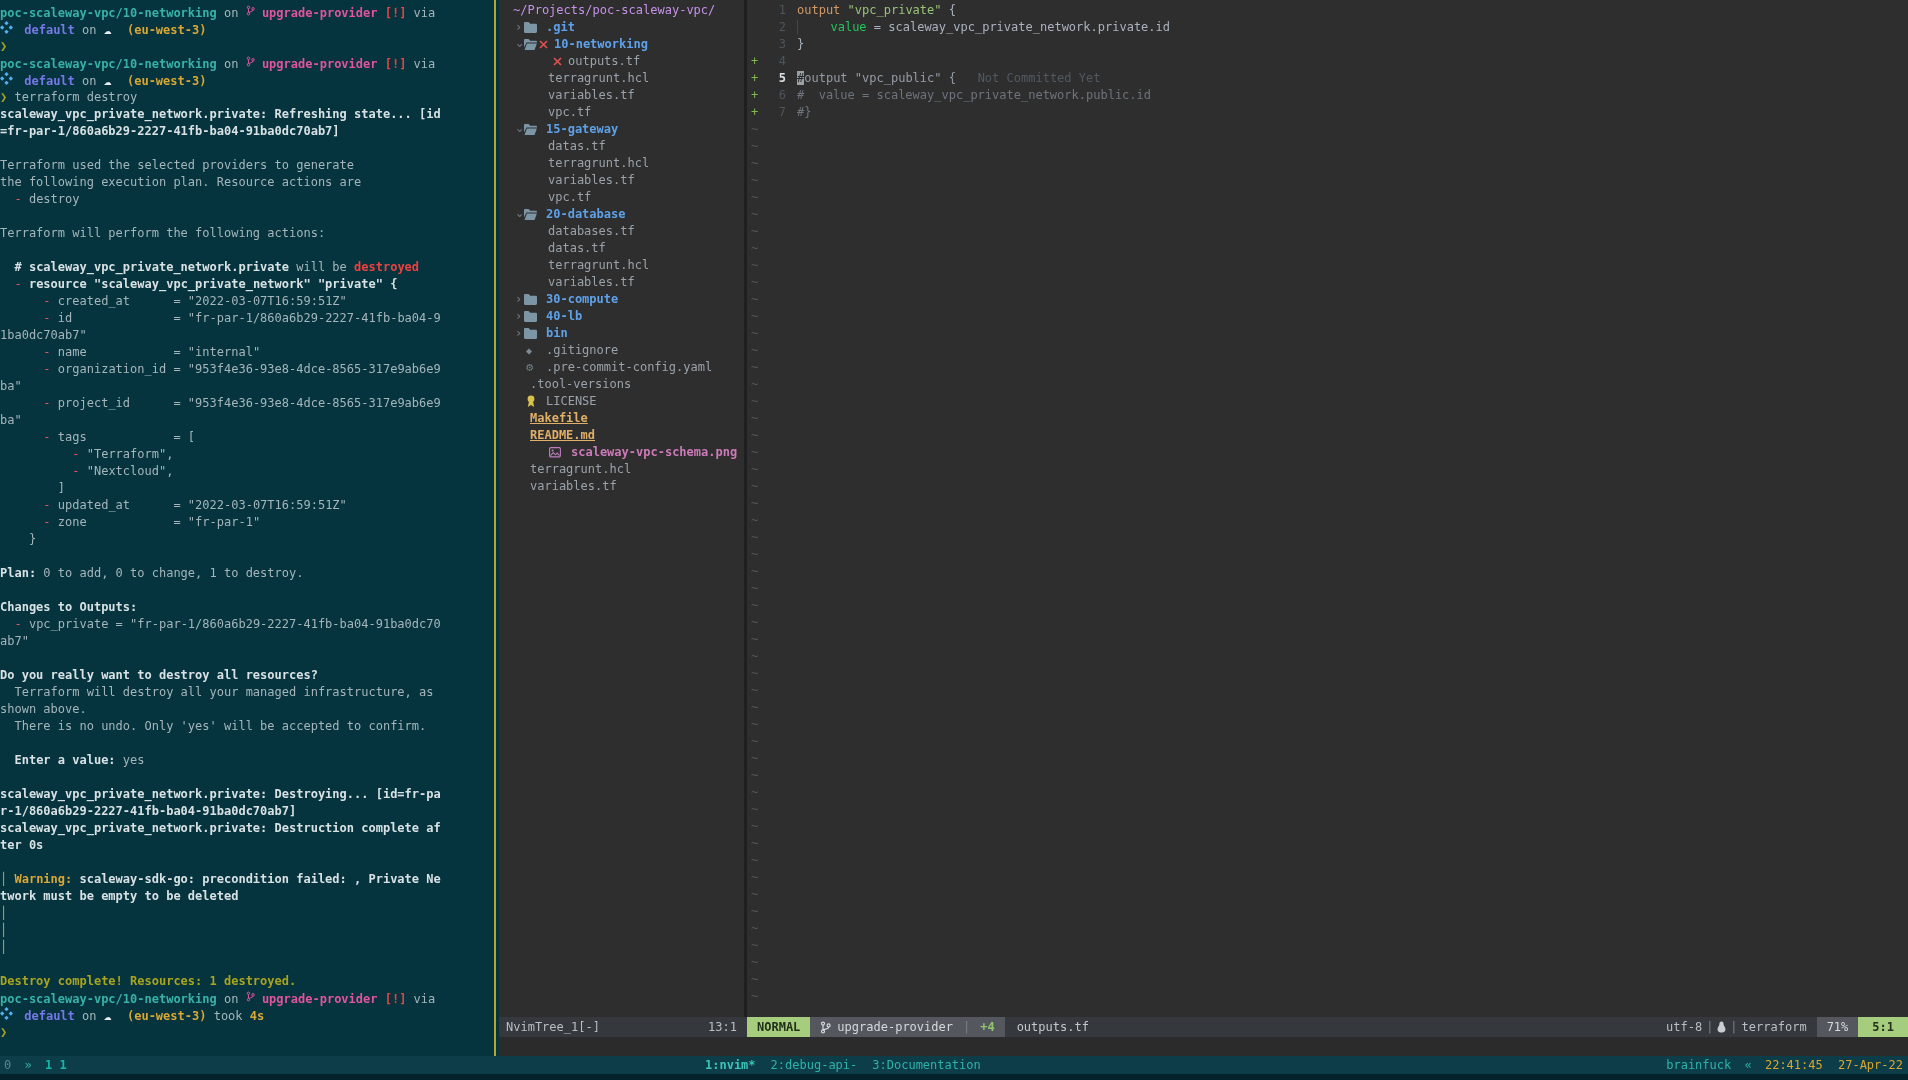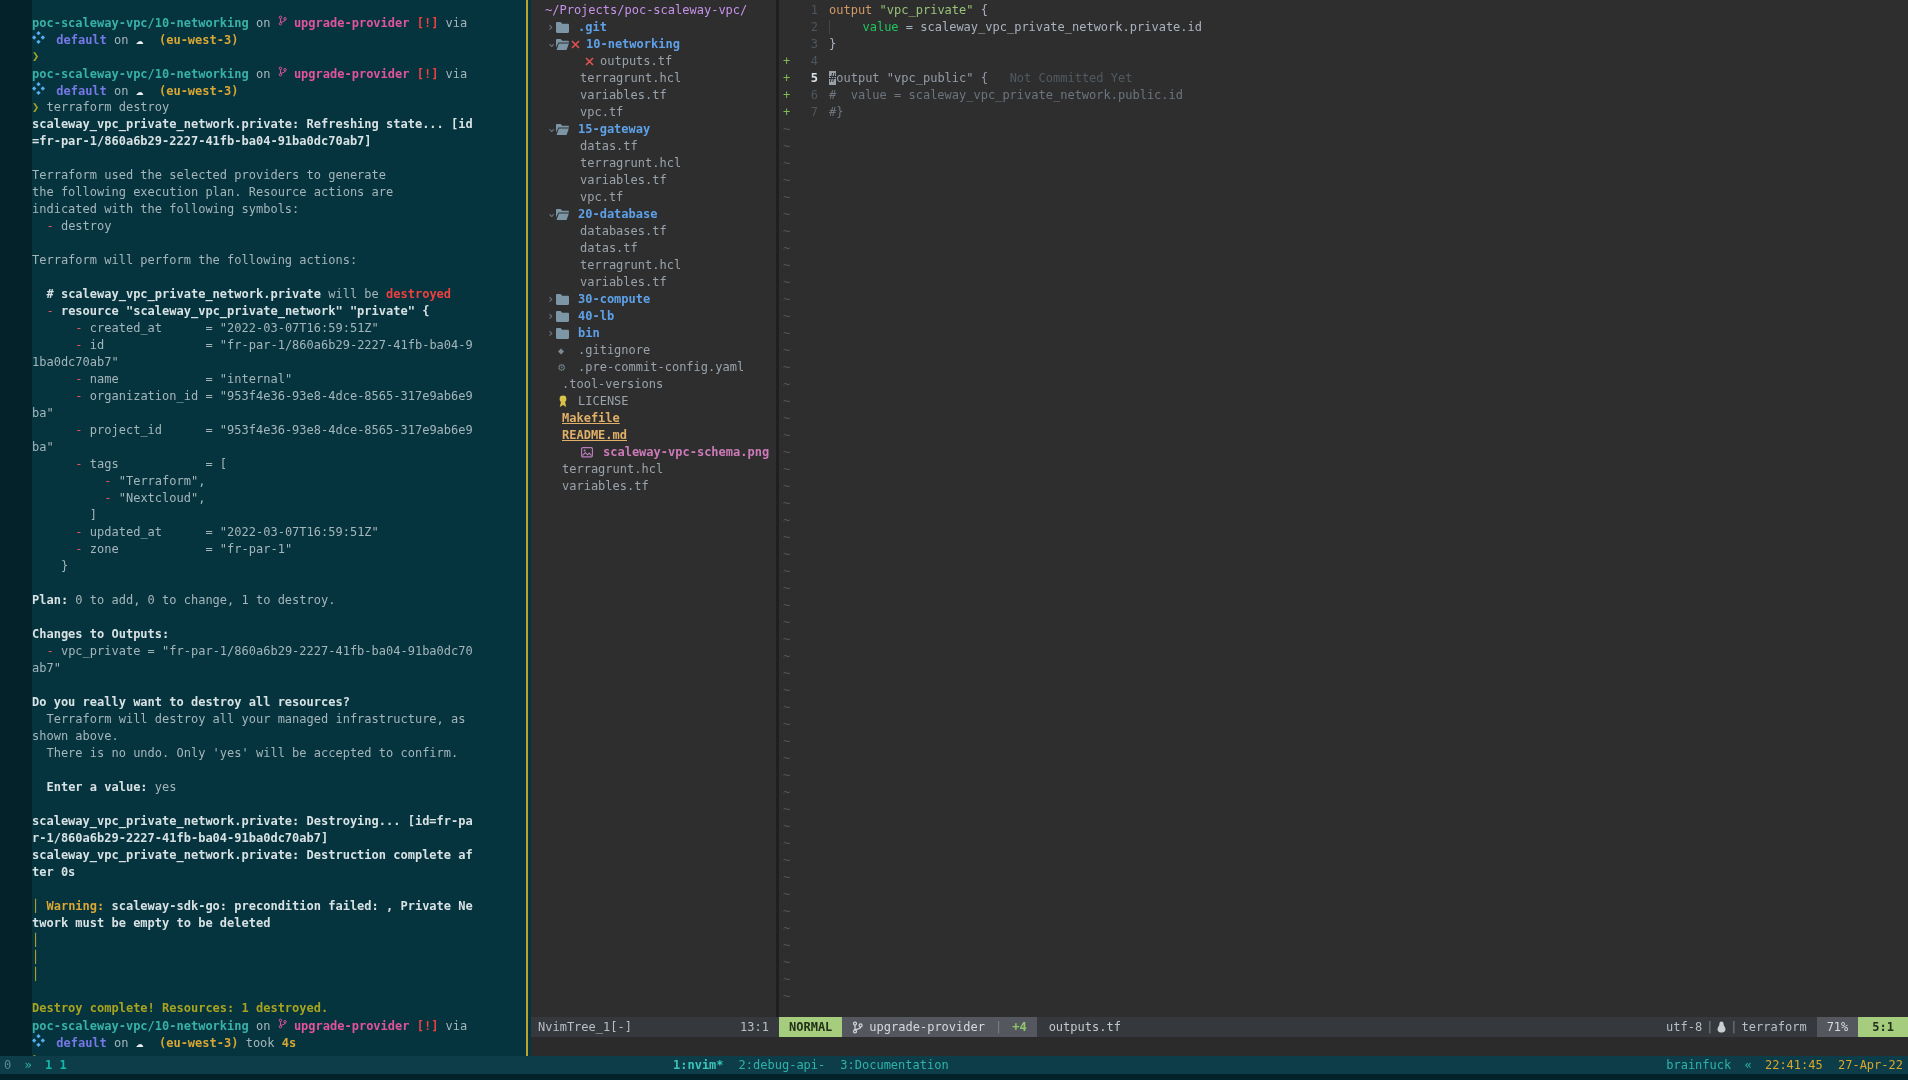--- a/index.html
+++ b/index.html
@@ -3,21 +3,21 @@
 <meta charset="utf-8">
 <style>
   * { margin:0; padding:0; box-sizing:border-box; }
   body { background:#000; }
   .screen { width:1908px; height:1080px; display:flex; flex-direction:column;
             font-family:"DejaVu Sans Mono", monospace; font-size:12px; overflow:hidden;
             background:#03222a; }
   .main { height:1056px; display:flex; }
 
   
-  .term { width:491px; background:#05333e; padding-top:14px; overflow:hidden;margin-left:32px; }
+  .term { width:491px; background:#05333e; padding-top:4px; overflow:hidden; }
   .trow { height:17px; line-height:17px; white-space:pre; }
   .c-d  { color:#a5b6bb; }
   .c-w  { color:#d8e2e4; font-weight:bold; }
   .c-cy { color:#38b2a7; font-weight:bold; }
   .c-pk { color:#e2549c; font-weight:bold; }
   .c-rd { color:#ef4040; font-weight:bold; }
   .c-r  { color:#e05661; }
   .c-yl { color:#d9a733; font-weight:bold; }
   .c-ylb{ color:#c9ac2c; }
   .c-ol { color:#a8a41f; }
@@ -72,21 +72,21 @@
   .sl-file { margin-left:12px; color:#c3c9ce; }
   .sl-spacer { flex:1; }
   .cmdline { height:19px; background:#2b2b2b; flex:none; }
 
   
   .tmuxbar { height:18px; line-height:18px; background:#0c3d49; color:#2fb3a9; position:relative; flex:none; }
   .tm-left { position:absolute; left:4px; top:0; }
   .tm-session { color:#558b93; }
   .tm-sep { color:#2fb3a9; padding:0 6px; }
   .tm-flags { color:#14b8a6; font-weight:bold; }
-  .tm-windows { position:absolute; left:673px; top:0; display:flex; }
+  .tm-windows { position:absolute; left:705px; top:0; display:flex; }
   .tm-win { margin-right:15px; color:#2fb3a9; }
   .tm-win.active { font-weight:bold; color:#3cc4b8; }
   .tm-right { position:absolute; right:5px; top:0; }
   .tm-host { color:#2fb3a9;margin-left:24px; }
   .tm-time, .tm-date { color:#d9a62e; }
   .bottomstrip { flex:1; background:#03222a; }
 </style>
 </head>
 <body>
 
@@ -122,21 +122,20 @@
               <path d="M0 6l2-2 2 2-2 2z"></path>
               <path d="M8 6l2-2 2 2-2 2z"></path>
               <path d="M6 8l2 2-2 2-2-2z"></path>
             </svg></span><span class="c-d"> </span><span class="c-pu">default</span><span class="c-d"> on </span><span class="iseg w16"><span class="cloud">☁</span></span><span class="c-d"> </span><span class="c-yl">(eu-west-3)</span></div>
         <div class="trow"><span class="c-ol">❯ </span><span class="c-d">terraform destroy</span></div>
         <div class="trow"><span class="c-w">scaleway_vpc_private_network.private: Refreshing state... [id</span></div>
         <div class="trow"><span class="c-w">=fr-par-1/860a6b29-2227-41fb-ba04-91ba0dc70ab7]</span></div>
         <div class="trow"></div>
         <div class="trow"><span class="c-d">Terraform used the selected providers to generate</span></div>
         <div class="trow"><span class="c-d">the following execution plan. Resource actions are</span></div>
-        <div class="trow"><span class="c-d">indicated with the following symbols:</span></div>
         <div class="trow"><span class="c-d">  </span><span class="c-r">-</span><span class="c-d"> destroy</span></div>
         <div class="trow"></div>
         <div class="trow"><span class="c-d">Terraform will perform the following actions:</span></div>
         <div class="trow"></div>
         <div class="trow"><span class="c-d">  </span><span class="c-w"># scaleway_vpc_private_network.private</span><span class="c-d"> will be </span><span class="c-rd">destroyed</span></div>
         <div class="trow"><span class="c-d">  </span><span class="c-r">-</span><span class="c-w"> resource "scaleway_vpc_private_network" "private" {</span></div>
         <div class="trow"><span class="c-d">      </span><span class="c-r">-</span><span class="c-d"> created_at      = "2022-03-07T16:59:51Z"</span></div>
         <div class="trow"><span class="c-d">      </span><span class="c-r">-</span><span class="c-d"> id              = "fr-par-1/860a6b29-2227-41fb-ba04-9</span></div>
         <div class="trow"><span class="c-d">1ba0dc70ab7"</span></div>
         <div class="trow"><span class="c-d">      </span><span class="c-r">-</span><span class="c-d"> name            = "internal"</span></div>

